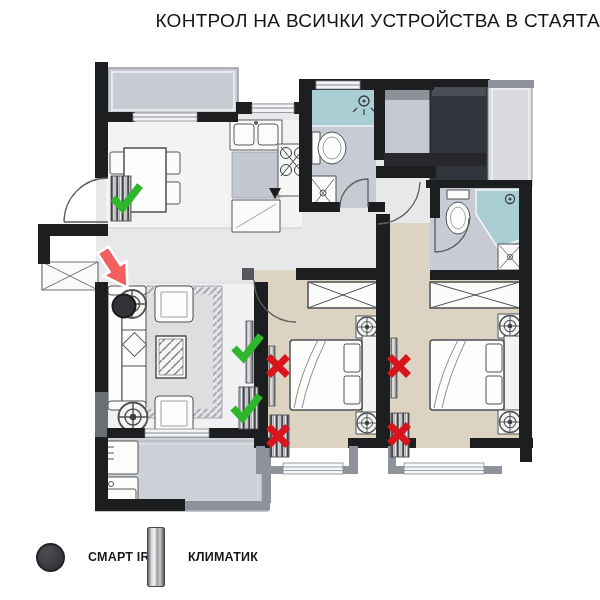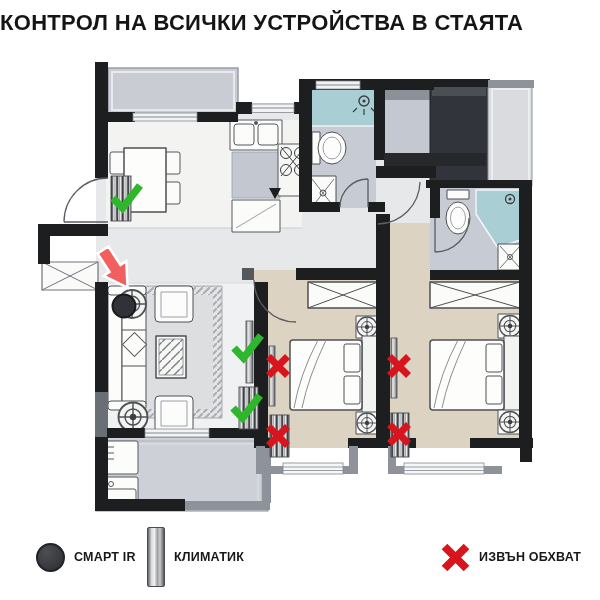--- a/index.html
+++ b/index.html
@@ -1,23 +1,23 @@
 <!DOCTYPE html>
 <html style="--inrange: #2eb62c; --outrange: #d8151d; --arrow: #f15f5f; --smartir: #313238;"><head>
 <meta charset="utf-8">
 <style>
   :root{ --inrange:#2eb62c; --outrange:#d8151d; --arrow:#f15f5f; --smartir:#313238; }
   html,body{margin:0;padding:0}
   body{width:600px;height:600px;background:#ffffff;position:relative;overflow:hidden;
        font-family:"Liberation Sans",sans-serif;}
-  .title{position:absolute;top:10px;left:0;width:600px;text-align:left;
-         font-weight:bold;font-size:22px;letter-spacing:.3px;color:#151516}
+  .title{position:absolute;top:10px;left:0;width:600px;text-align:right;
+         font-weight:normal;font-size:19px;letter-spacing:.3px;color:#151516}
   svg.plan{position:absolute;left:0;top:0}
   .legend{position:absolute;left:0;top:524px;width:600px;height:72px}
-  .legend-item{position:absolute;display:flex;align-items:center;gap:9px;height:66px}
+  .legend-item{position:absolute;display:flex;align-items:center;gap:23px;height:66px}
   .legend-label{font-weight:bold;font-size:12.5px;color:#17181a;letter-spacing:.2px;white-space:nowrap}
   .dot-icon{width:25px;height:25px;border-radius:50%;
             background:radial-gradient(circle at 35% 30%,#4d4e53,#2c2d31);border:2px solid #222327}
   .cyl-icon{width:16px;height:58px;border:1px solid #4a4c50;border-radius:2px;
             background:linear-gradient(90deg,#606368 0%,#d8d9db 22%,#f3f3f4 40%,#9b9ea2 58%,#c9cacc 75%,#55585c 100%)}
   .tv-icon{width:8px;height:56px;border:1px solid #7e8185;
            background:linear-gradient(90deg,#8b8e92,#e9eaeb 45%,#a7aaae);
            box-shadow:3px 0 0 rgba(120,123,127,.35)}
   .mark-svg{display:block}
 </style>
@@ -312,19 +312,13 @@
 
 <div class="legend">
   <div class="legend-item" style="left:36px">
     <span class="dot-icon"></span>
     <span class="legend-label">СМАРТ IR</span>
   </div>
   <div class="legend-item" style="left:147px">
     <span class="cyl-icon"></span>
     <span class="legend-label">КЛИМАТИК</span>
   </div>
-  <div class="legend-item" style="left:441px">
-    <svg class="mark-svg" width="29" height="29" viewBox="0 0 29 29">
-      <path d="M3.5,3.5 L25.5,25.5 M25.5,3.5 L3.5,25.5" fill="none" stroke="var(--outrange)" stroke-width="8"></path>
-    </svg>
-    <span class="legend-label">ИЗВЪН ОБХВАТ</span>
-  </div>
 </div>
 
 </body></html>

